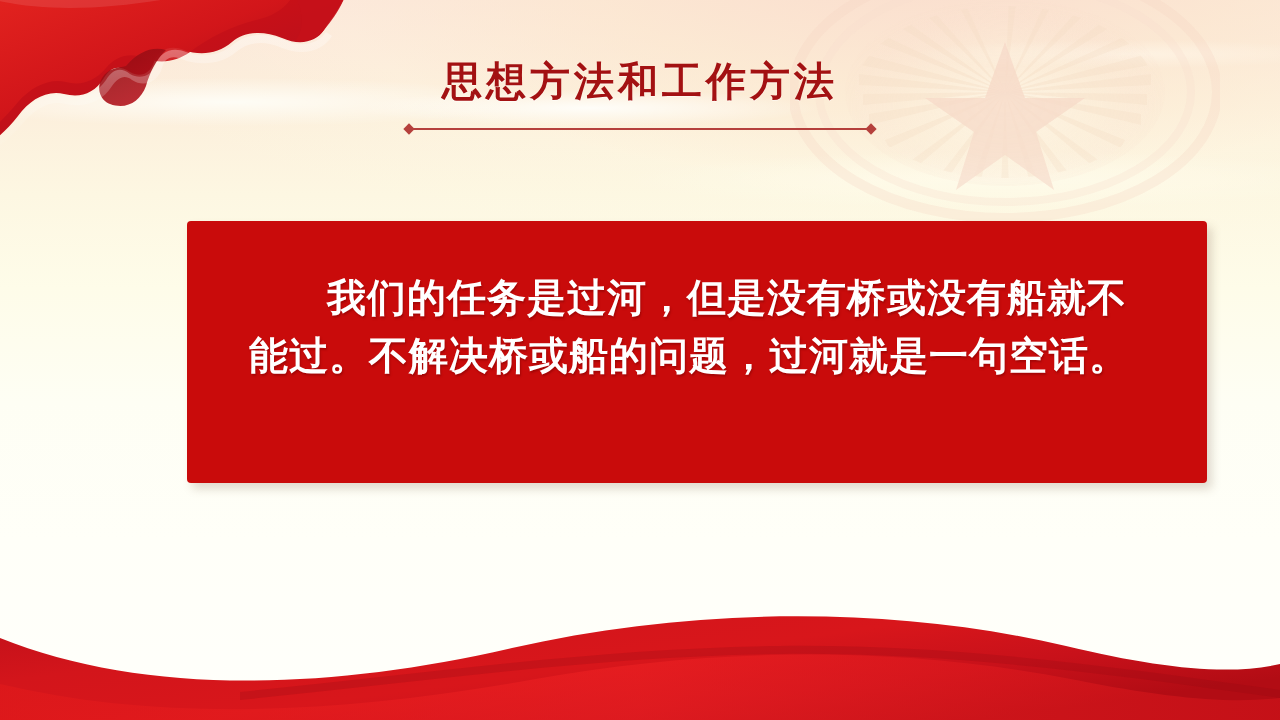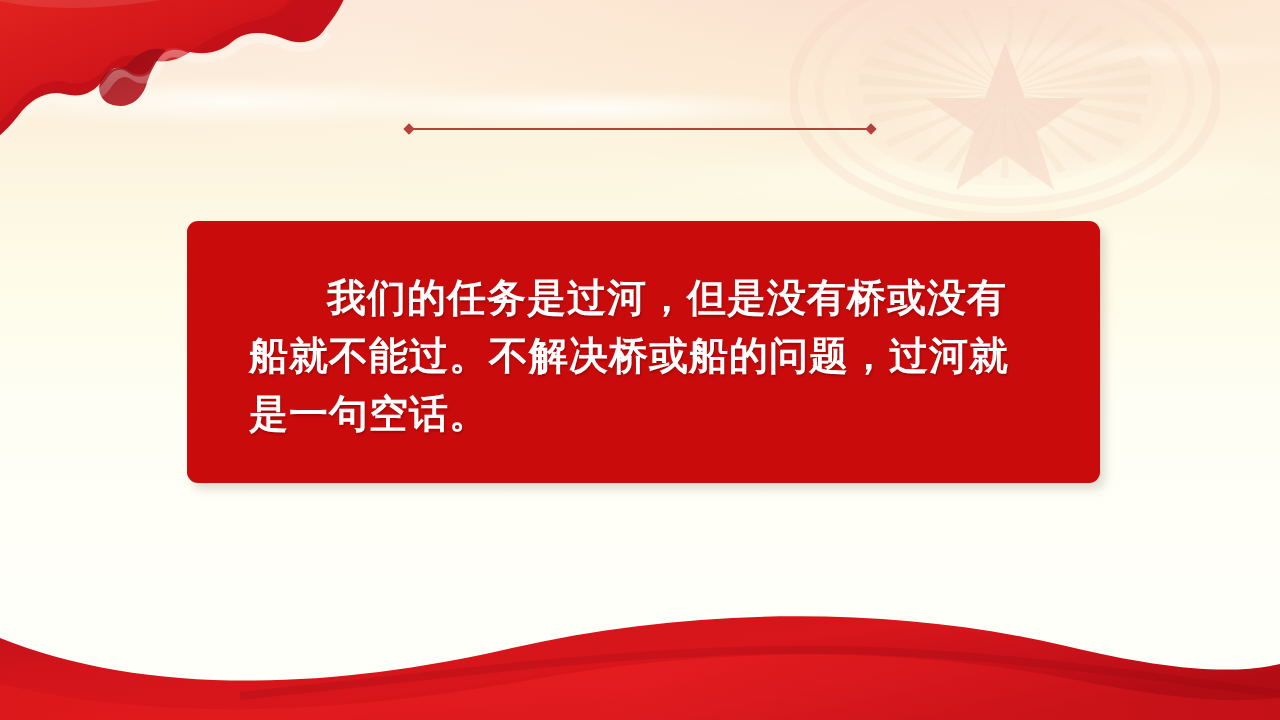--- a/index.html
+++ b/index.html
@@ -129,25 +129,25 @@
     height: 2px;
     background: #b5403c;
     margin: 0 -1px;
   }
 
   
   .quote-card {
     position: absolute;
     left: 187px;
     top: 221px;
-    width: 913px;
+    width: 1020px;
     height: 262px;
     box-sizing: border-box;
     background: #c90b0b;
-    border-radius: 11px;
+    border-radius: 4px;
     box-shadow: 5px 6px 10px rgba(120,90,70,0.22);
     padding: 48px 60px 40px 62px;
   }
   .quote-text {
     margin: 0;
     color: #ffffff;
     font-family: "Liberation Sans", "DejaVu Sans", sans-serif;
     font-weight: 700;
     font-size: 39px;
     line-height: 58px;
@@ -295,20 +295,23 @@
                C228,70 208,72 190,66
                C178,60 170,64 168,74
                C164,88 150,94 138,86
                C130,80 124,84 118,92
                C108,108 90,114 72,110
                C56,106 42,114 30,128
                C22,138 12,146 4,154 Z" fill="url(#halo)" opacity="0.55"></path>
     </svg>
   </div>
 
+  <div class="title-block">
+    <h1 class="page-title">思想方法和工作方法</h1>
+  </div>
 
   <div class="divider">
     <span class="dia"></span>
     <span class="rule"></span>
     <span class="dia"></span>
   </div>
 
   <div class="quote-card">
     <p class="quote-text">我们的任务是过河，但是没有桥或没有船就不能过。不解决桥或船的问题，过河就是一句空话。</p>
   </div>

